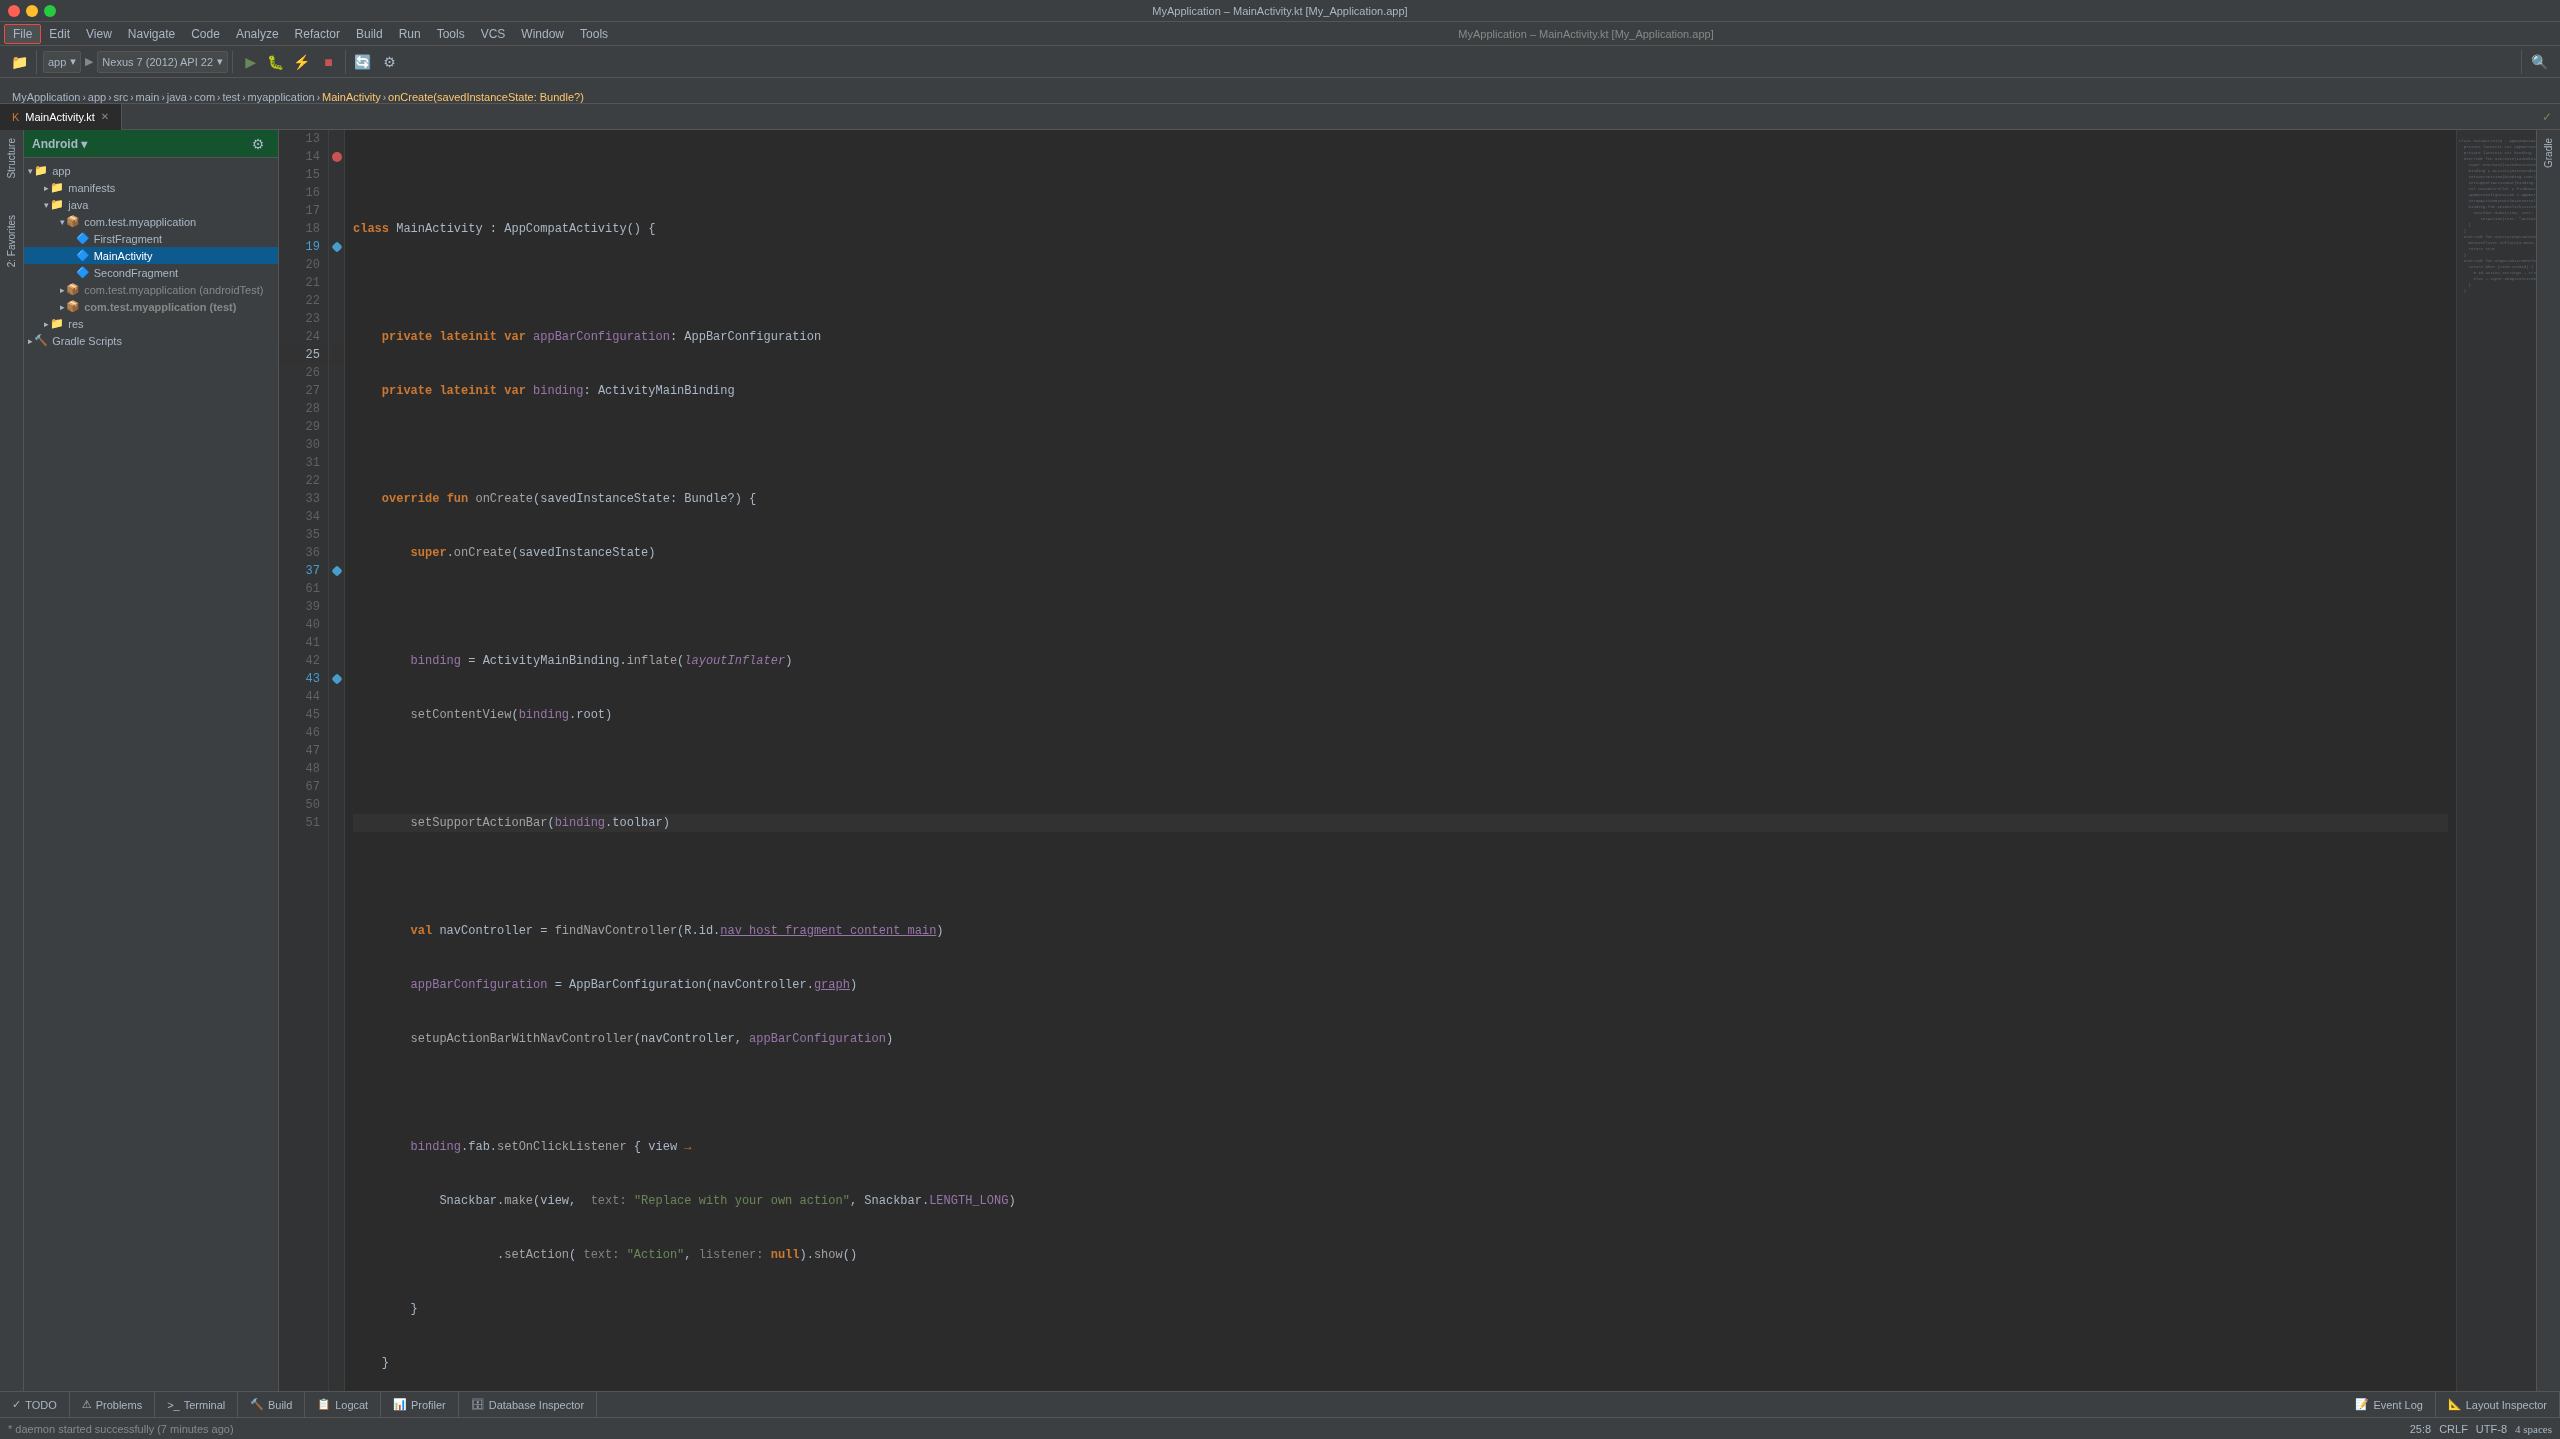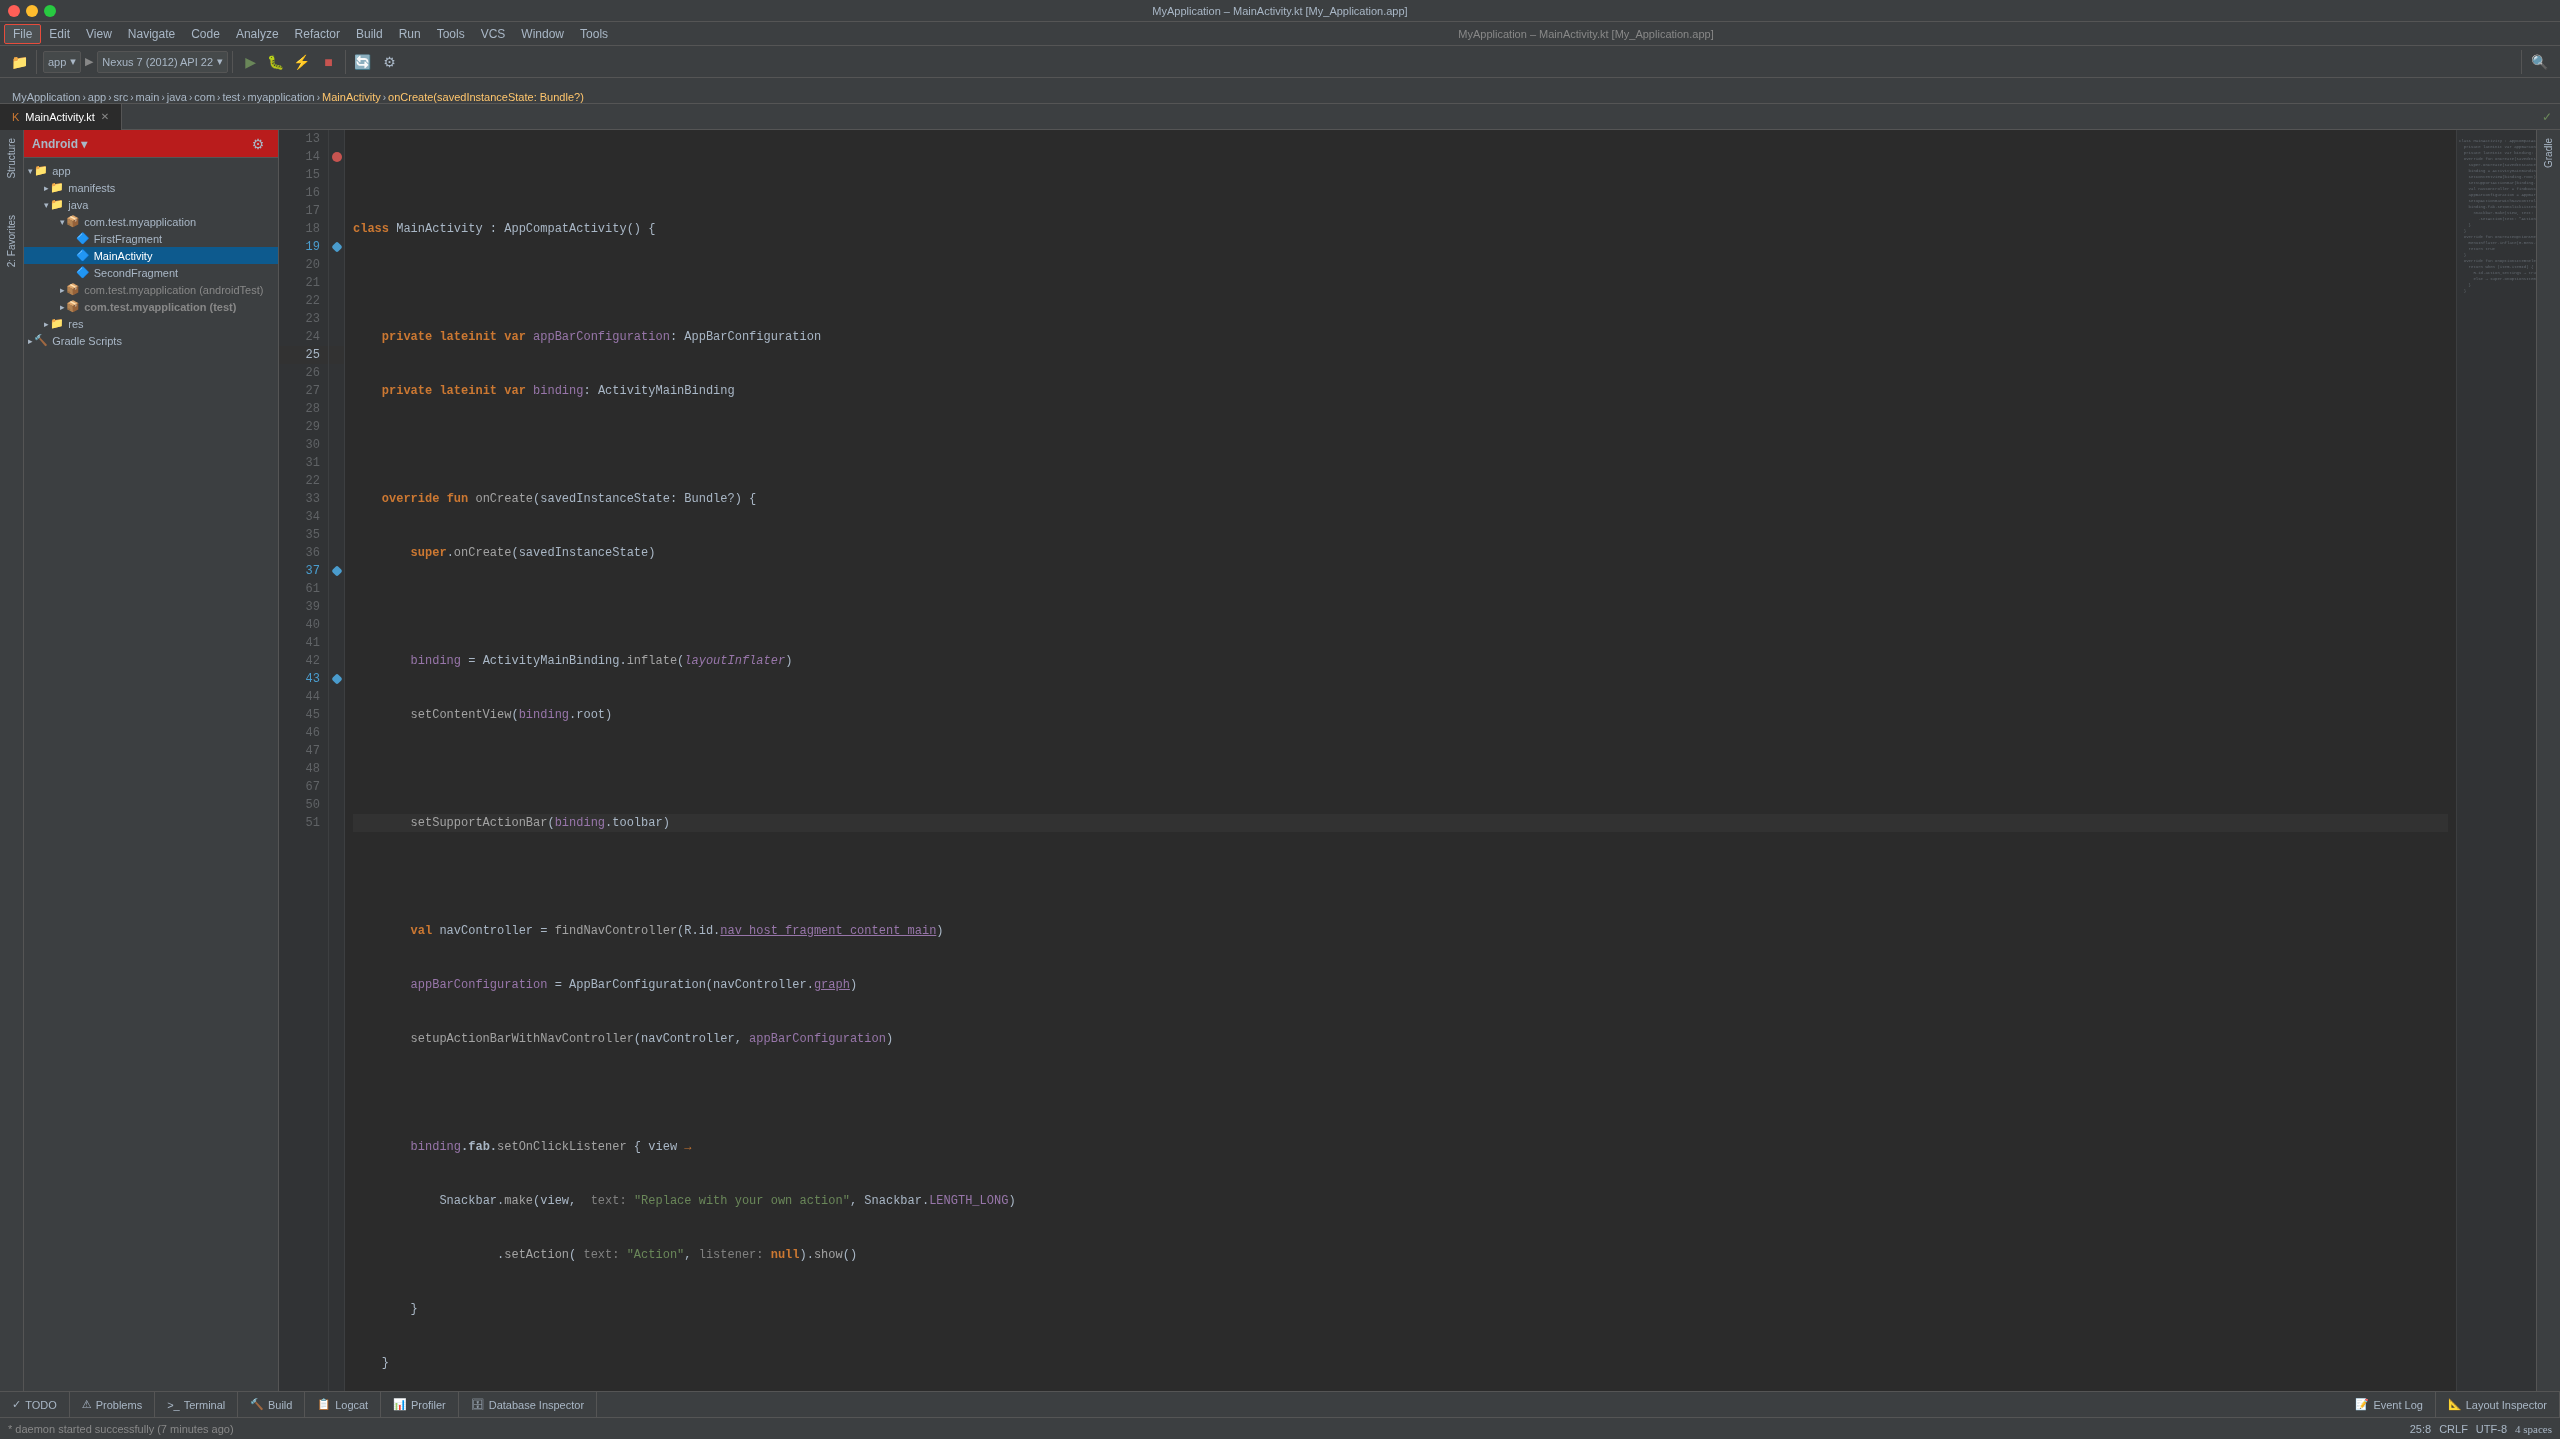--- a/index.html
+++ b/index.html
@@ -169,21 +169,21 @@
       width: 255px;
       background: #3c3f41;
       border-right: 1px solid #555;
       display: flex;
       flex-direction: column;
       flex-shrink: 0;
       overflow: hidden;
     }
     #project-panel-header {
       height: 28px;
-      background: #b91c1c;
+      background: #14532d;
       display: flex;
       align-items: center;
       padding: 0 8px;
       border-bottom: 1px solid #555;
       gap: 8px;
     }
     #project-tree {
       flex: 1;
       overflow-y: auto;
       padding: 4px 0;
@@ -609,21 +609,21 @@
       <div class="line" style="height:18px;"></div>
       <div class="line" style="height:18px;"><span style="color:#a9b7c6;">        </span><span style="color:#9876aa;">binding</span><span style="color:#a9b7c6;"> = </span><span style="color:#a9b7c6;">ActivityMainBinding.</span><span class="fn">inflate</span><span style="color:#a9b7c6;">(</span><span style="color:#9876aa;font-style:italic;">layoutInflater</span><span style="color:#a9b7c6;">)</span></div>
       <div class="line" style="height:18px;"><span style="color:#a9b7c6;">        </span><span class="fn">setContentView</span><span style="color:#a9b7c6;">(</span><span style="color:#9876aa;">binding</span><span style="color:#a9b7c6;">.</span><span style="color:#a9b7c6;">root</span><span style="color:#a9b7c6;">)</span></div>
       <div class="line" style="height:18px;"></div>
       <div class="line highlighted" style="height:18px;background:#323232;"><span style="color:#a9b7c6;">        </span><span class="fn">setSupportActionBar</span><span style="color:#a9b7c6;">(</span><span style="color:#9876aa;">binding</span><span style="color:#a9b7c6;">.</span><span style="color:#a9b7c6;">toolbar</span><span style="color:#a9b7c6;">)</span></div>
       <div class="line" style="height:18px;"></div>
       <div class="line" style="height:18px;"><span style="color:#a9b7c6;">        </span><span class="kw">val </span><span style="color:#a9b7c6;">navController</span><span style="color:#a9b7c6;"> = </span><span class="fn">findNavController</span><span style="color:#a9b7c6;">(</span><span style="color:#a9b7c6;">R.id.</span><span style="color:#9876aa;text-decoration:underline;">nav_host_fragment_content_main</span><span style="color:#a9b7c6;">)</span></div>
       <div class="line" style="height:18px;"><span style="color:#a9b7c6;">        </span><span style="color:#9876aa;">appBarConfiguration</span><span style="color:#a9b7c6;"> = </span><span style="color:#a9b7c6;">AppBarConfiguration(navController.</span><span style="color:#9876aa;text-decoration:underline;">graph</span><span style="color:#a9b7c6;">)</span></div>
       <div class="line" style="height:18px;"><span style="color:#a9b7c6;">        </span><span class="fn">setupActionBarWithNavController</span><span style="color:#a9b7c6;">(navController, </span><span style="color:#9876aa;">appBarConfiguration</span><span style="color:#a9b7c6;">)</span></div>
       <div class="line" style="height:18px;"></div>
-      <div class="line" style="height:18px;"><span style="color:#a9b7c6;">        </span><span style="color:#9876aa;">binding</span><span style="color:#a9b7c6;font-weight:bold;">.fab.</span><span class="fn">setOnClickListener</span><span style="color:#a9b7c6;"> { </span><span style="color:#a9b7c6;">view</span><span class="kw"> →</span></div>
+      <div class="line" style="height:18px;"><span style="color:#a9b7c6;">        </span><span style="color:#9876aa;">binding</span><span style="color:#a9b7c6;">.fab.</span><span class="fn">setOnClickListener</span><span style="color:#a9b7c6;"> { </span><span style="color:#a9b7c6;">view</span><span class="kw"> →</span></div>
       <div class="line" style="height:18px;"><span style="color:#a9b7c6;">            </span><span style="color:#a9b7c6;">Snackbar.</span><span class="fn">make</span><span style="color:#a9b7c6;">(view, </span><span style="color:#808080;"> text:</span><span class="str"> "Replace with your own action"</span><span style="color:#a9b7c6;">, Snackbar.</span><span style="color:#9876aa;">LENGTH_LONG</span><span style="color:#a9b7c6;">)</span></div>
       <div class="line" style="height:18px;"><span style="color:#a9b7c6;">                    .</span><span class="fn">setAction</span><span style="color:#a9b7c6;">(</span><span style="color:#808080;"> text:</span><span class="str"> "Action"</span><span style="color:#a9b7c6;">,</span><span style="color:#808080;"> listener:</span><span class="kw"> null</span><span style="color:#a9b7c6;">).</span><span class="fn">show</span><span style="color:#a9b7c6;">()</span></div>
       <div class="line" style="height:18px;"><span style="color:#a9b7c6;">        }</span></div>
       <div class="line" style="height:18px;"><span style="color:#a9b7c6;">    }</span></div>
       
       
       
       
       
       

